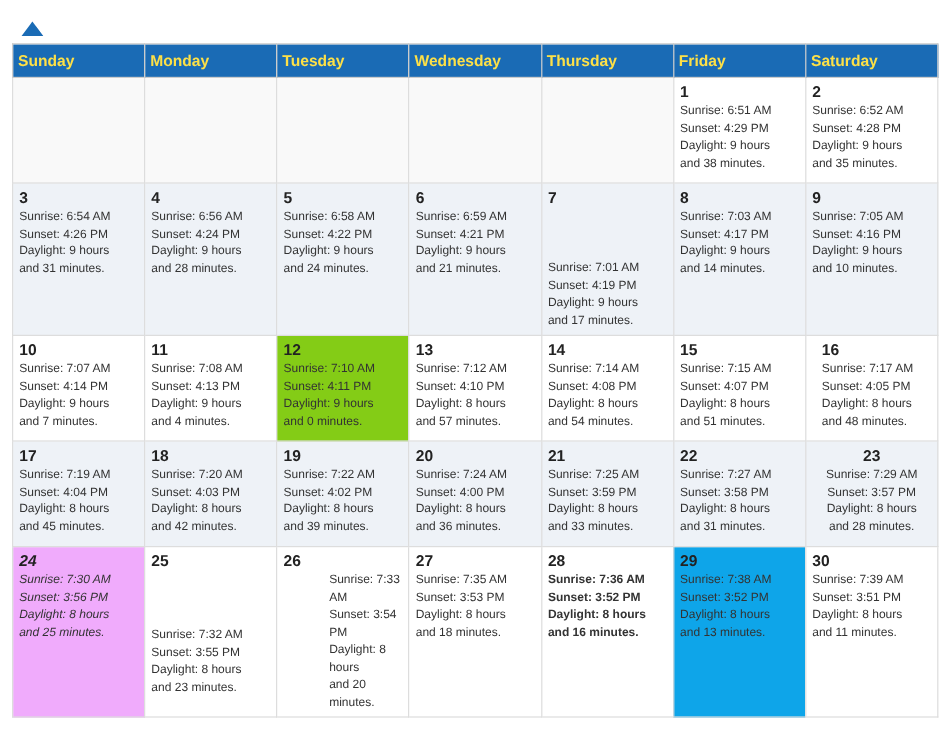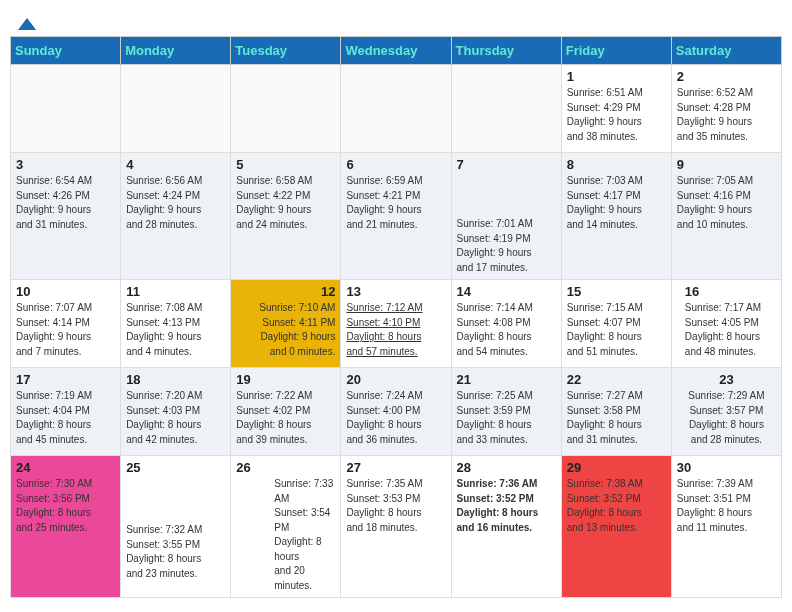--- a/index.html
+++ b/index.html
@@ -36,21 +36,21 @@
       font-size: 16px;
       color: #444;
     }
     .calendar-table {
       width: 100%;
       border-collapse: collapse;
       table-layout: fixed;
     }
     .calendar-table th {
       background-color: #1a6bb5;
-      color: #5eead4;
+      color: #fde047;
       font-size: 13px;
       font-weight: bold;
       padding: 6px 4px;
       text-align: left;
       border: 1px solid #ccc;
     }
     .calendar-table td {
       vertical-align: top;
       border: 1px solid #ddd;
       padding: 4px 5px;
@@ -194,30 +194,30 @@
 Daylight: 9 hours
 and 7 minutes.</div>
         </td>
         <td style="background: rgb(255, 255, 255);">
           <span class="day-number">11</span>
           <div class="day-info" style="white-space: pre-line;">Sunrise: 7:08 AM
 Sunset: 4:13 PM
 Daylight: 9 hours
 and 4 minutes.</div>
         </td>
-        <td style="background: #eab308; text-align: right;">
+        <td style="background: #84cc16;">
           <span class="day-number">12</span>
           <div class="day-info" style="white-space: pre-line;">Sunrise: 7:10 AM
 Sunset: 4:11 PM
 Daylight: 9 hours
 and 0 minutes.</div>
         </td>
         <td style="background: rgb(255, 255, 255);">
           <span class="day-number">13</span>
-          <div class="day-info" style="white-space: pre-line; text-decoration: underline;">Sunrise: 7:12 AM
+          <div class="day-info" style="white-space: pre-line;">Sunrise: 7:12 AM
 Sunset: 4:10 PM
 Daylight: 8 hours
 and 57 minutes.</div>
         </td>
         <td style="background: rgb(255, 255, 255);">
           <span class="day-number">14</span>
           <div class="day-info" style="white-space: pre-line;">Sunrise: 7:14 AM
 Sunset: 4:08 PM
 Daylight: 8 hours
 and 54 minutes.</div>
@@ -282,21 +282,21 @@
         </td>
         <td style="background: rgb(238, 242, 247); text-align: center;">
           <span class="day-number">23</span>
           <div class="day-info" style="white-space: pre-line;">Sunrise: 7:29 AM
 Sunset: 3:57 PM
 Daylight: 8 hours
 and 28 minutes.</div>
         </td>
       </tr>
       <tr>
-        <td style="background: #ec4899;">
+        <td style="background: #f0abfc; font-style: italic;">
           <span class="day-number">24</span>
           <div class="day-info" style="white-space: pre-line;">Sunrise: 7:30 AM
 Sunset: 3:56 PM
 Daylight: 8 hours
 and 25 minutes.</div>
         </td>
         <td style="background: rgb(255, 255, 255);">
           <span class="day-number">25</span>
           <div class="day-info" style="white-space: pre-line; margin-top: 48px;">Sunrise: 7:32 AM
 Sunset: 3:55 PM
@@ -317,21 +317,21 @@
 Daylight: 8 hours
 and 18 minutes.</div>
         </td>
         <td style="background: rgb(255, 255, 255);">
           <span class="day-number">28</span>
           <div class="day-info" style="white-space: pre-line; font-weight: bold;">Sunrise: 7:36 AM
 Sunset: 3:52 PM
 Daylight: 8 hours
 and 16 minutes.</div>
         </td>
-        <td style="background: #ef4444;">
+        <td style="background: #0ea5e9;">
           <span class="day-number">29</span>
           <div class="day-info" style="white-space: pre-line;">Sunrise: 7:38 AM
 Sunset: 3:52 PM
 Daylight: 8 hours
 and 13 minutes.</div>
         </td>
         <td style="background: rgb(255, 255, 255);">
           <span class="day-number">30</span>
           <div class="day-info" style="white-space: pre-line;">Sunrise: 7:39 AM
 Sunset: 3:51 PM

